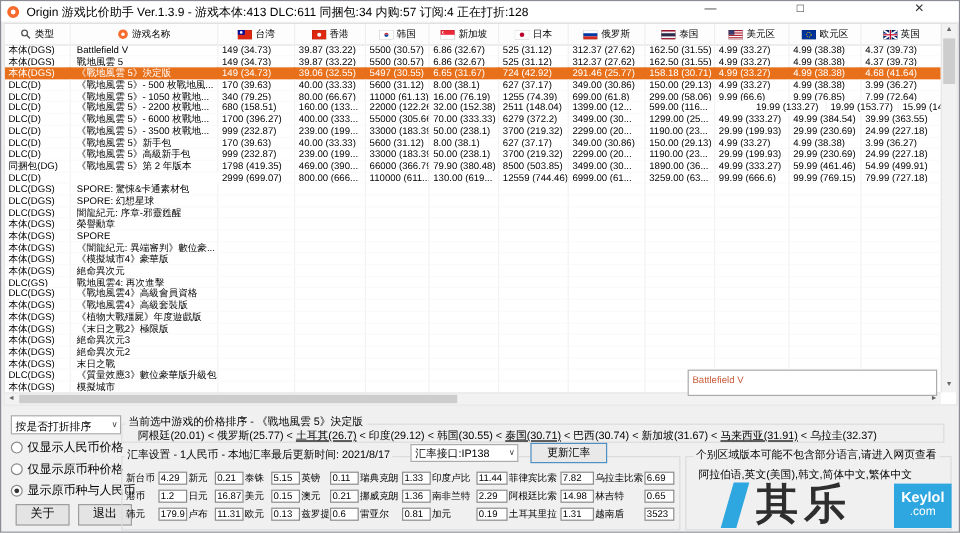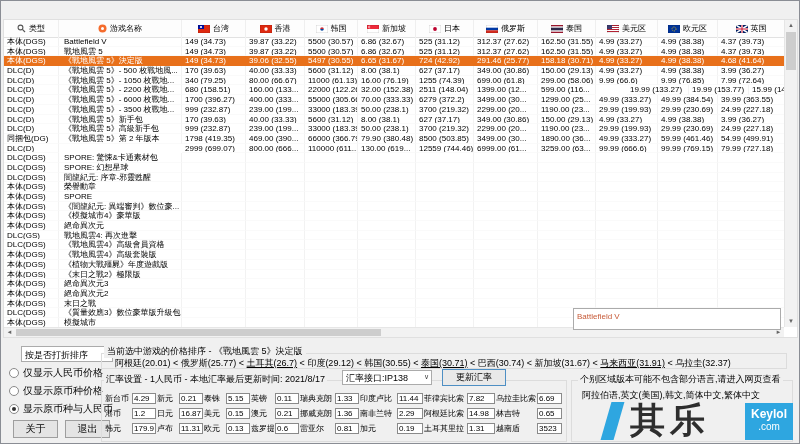--- a/index.html
+++ b/index.html
@@ -20,21 +20,21 @@
   .lv-row.sel .c{border-color:#E8701A;}
   .lv-vscroll{position:absolute;top:0;right:0;width:13px;bottom:10px;background:#F2F2F2;border-left:1px solid #E6E6E6;box-sizing:border-box;font-size:6px;color:#666;}
   .vs-up{position:absolute;top:0;left:0;right:0;height:11px;text-align:center;line-height:11px;}
   .vs-thumb{position:absolute;top:12px;left:1px;right:1px;height:38px;background:#CDCDCD;}
   .vs-down{position:absolute;bottom:0;left:0;right:0;height:11px;text-align:center;line-height:11px;}
   .lv-hscroll{position:absolute;left:0;right:13px;bottom:0;height:10px;background:#F2F2F2;border-top:1px solid #E6E6E6;box-sizing:border-box;font-size:6px;color:#666;}
   .hs-left{position:absolute;left:0;top:0;width:11px;line-height:9px;text-align:center;}
   .hs-thumb{position:absolute;left:12px;top:1px;bottom:1px;width:365px;background:#CDCDCD;}
   .hs-right{position:absolute;right:0;top:0;width:11px;line-height:9px;text-align:center;}
   .tooltip{position:absolute;left:572px;top:307px;width:208px;height:22px;background:#fff;border:1px solid #ABABAB;box-sizing:border-box;color:#C75B39;font-size:8px;padding:3px 3px;z-index:6;overflow:hidden;}
-  .combo{position:absolute;left:20px;top:345px;width:92px;height:16px;background:#fff;border:1px solid #ABABAB;box-sizing:border-box;font-size:9px;padding:2px 12px 0 3px;white-space:nowrap;overflow:hidden;}
+  .combo{position:absolute;left:8px;top:345px;width:92px;height:16px;background:#fff;border:1px solid #ABABAB;box-sizing:border-box;font-size:9px;padding:2px 12px 0 3px;white-space:nowrap;overflow:hidden;}
   .combo .arrow{position:absolute;right:2px;top:3px;font-size:7px;color:#444;}
   .left-panel{position:absolute;left:8px;top:363px;width:170px;font-size:10px;}
   .radio{display:flex;align-items:center;height:18px;}
   .rdot{width:8px;height:8px;border-radius:50%;border:1px solid #8A8A8A;background:#fff;margin-right:4px;position:relative;flex:none;}
   .radio.sel .rdot::after{content:"";position:absolute;left:2px;top:2px;width:4px;height:4px;background:#333;border-radius:50%;}
   .btn{position:absolute;width:45px;height:18px;background:#E4E4E4;border:1px solid #9E9E9E;box-sizing:border-box;font-size:10px;text-align:center;line-height:15px;}
   .btn-about{left:12px;top:419px;}
   .btn-exit{left:64px;top:419px;}
   .sort-box{position:absolute;left:100px;top:352px;width:686px;height:16px;border:1px solid #DCDCDC;box-sizing:border-box;}
   .sort-title{position:absolute;left:103px;top:344px;font-size:9px;background:#F0F0F0;padding:0 3px;white-space:nowrap;z-index:2;}
@@ -56,20 +56,27 @@
   .wm-text{position:absolute;left:32px;top:0;font-size:35px;line-height:41px;font-weight:bold;letter-spacing:5px;color:#2E2E2E;font-family:"Liberation Serif","DejaVu Serif",serif;white-space:nowrap;}
   .wm-site{position:absolute;right:3px;top:3px;width:48px;height:37px;background:#2EA6E0;color:#fff;text-align:center;box-sizing:border-box;padding-top:4px;}
   .wm-site .s1{font-size:12px;font-weight:bold;display:block;line-height:14px;}
   .wm-site .s2{font-size:10px;display:block;line-height:12px;}
 </style>
 </head>
 <body>
 
 <div id="window">
 
+  <div class="titlebar">
+    <span class="appicon"></span>
+    <span class="title">Origin 游戏比价助手 Ver.1.3.9  -  游戏本体:413 DLC:611 同捆包:34 内购:57 订阅:4 正在打折:128</span>
+    <span class="winbtn win-min">—</span>
+    <span class="winbtn win-max">□</span>
+    <span class="winbtn win-close">✕</span>
+  </div>
 
   <div class="listview">
     <div class="lv-header" id="lvHeader">
         <div class="lv-col" style="width: 55px;">
           <span style="display: inline-flex;">
             <svg width="9" height="9" viewBox="0 0 9 9">
               <circle cx="3.5" cy="3.5" r="2.4" fill="none" stroke="#555" stroke-width="1.1"></circle>
               <line x1="5.4" y1="5.4" x2="8" y2="8" stroke="#555" stroke-width="1.2"></line>
             </svg>
           </span>

